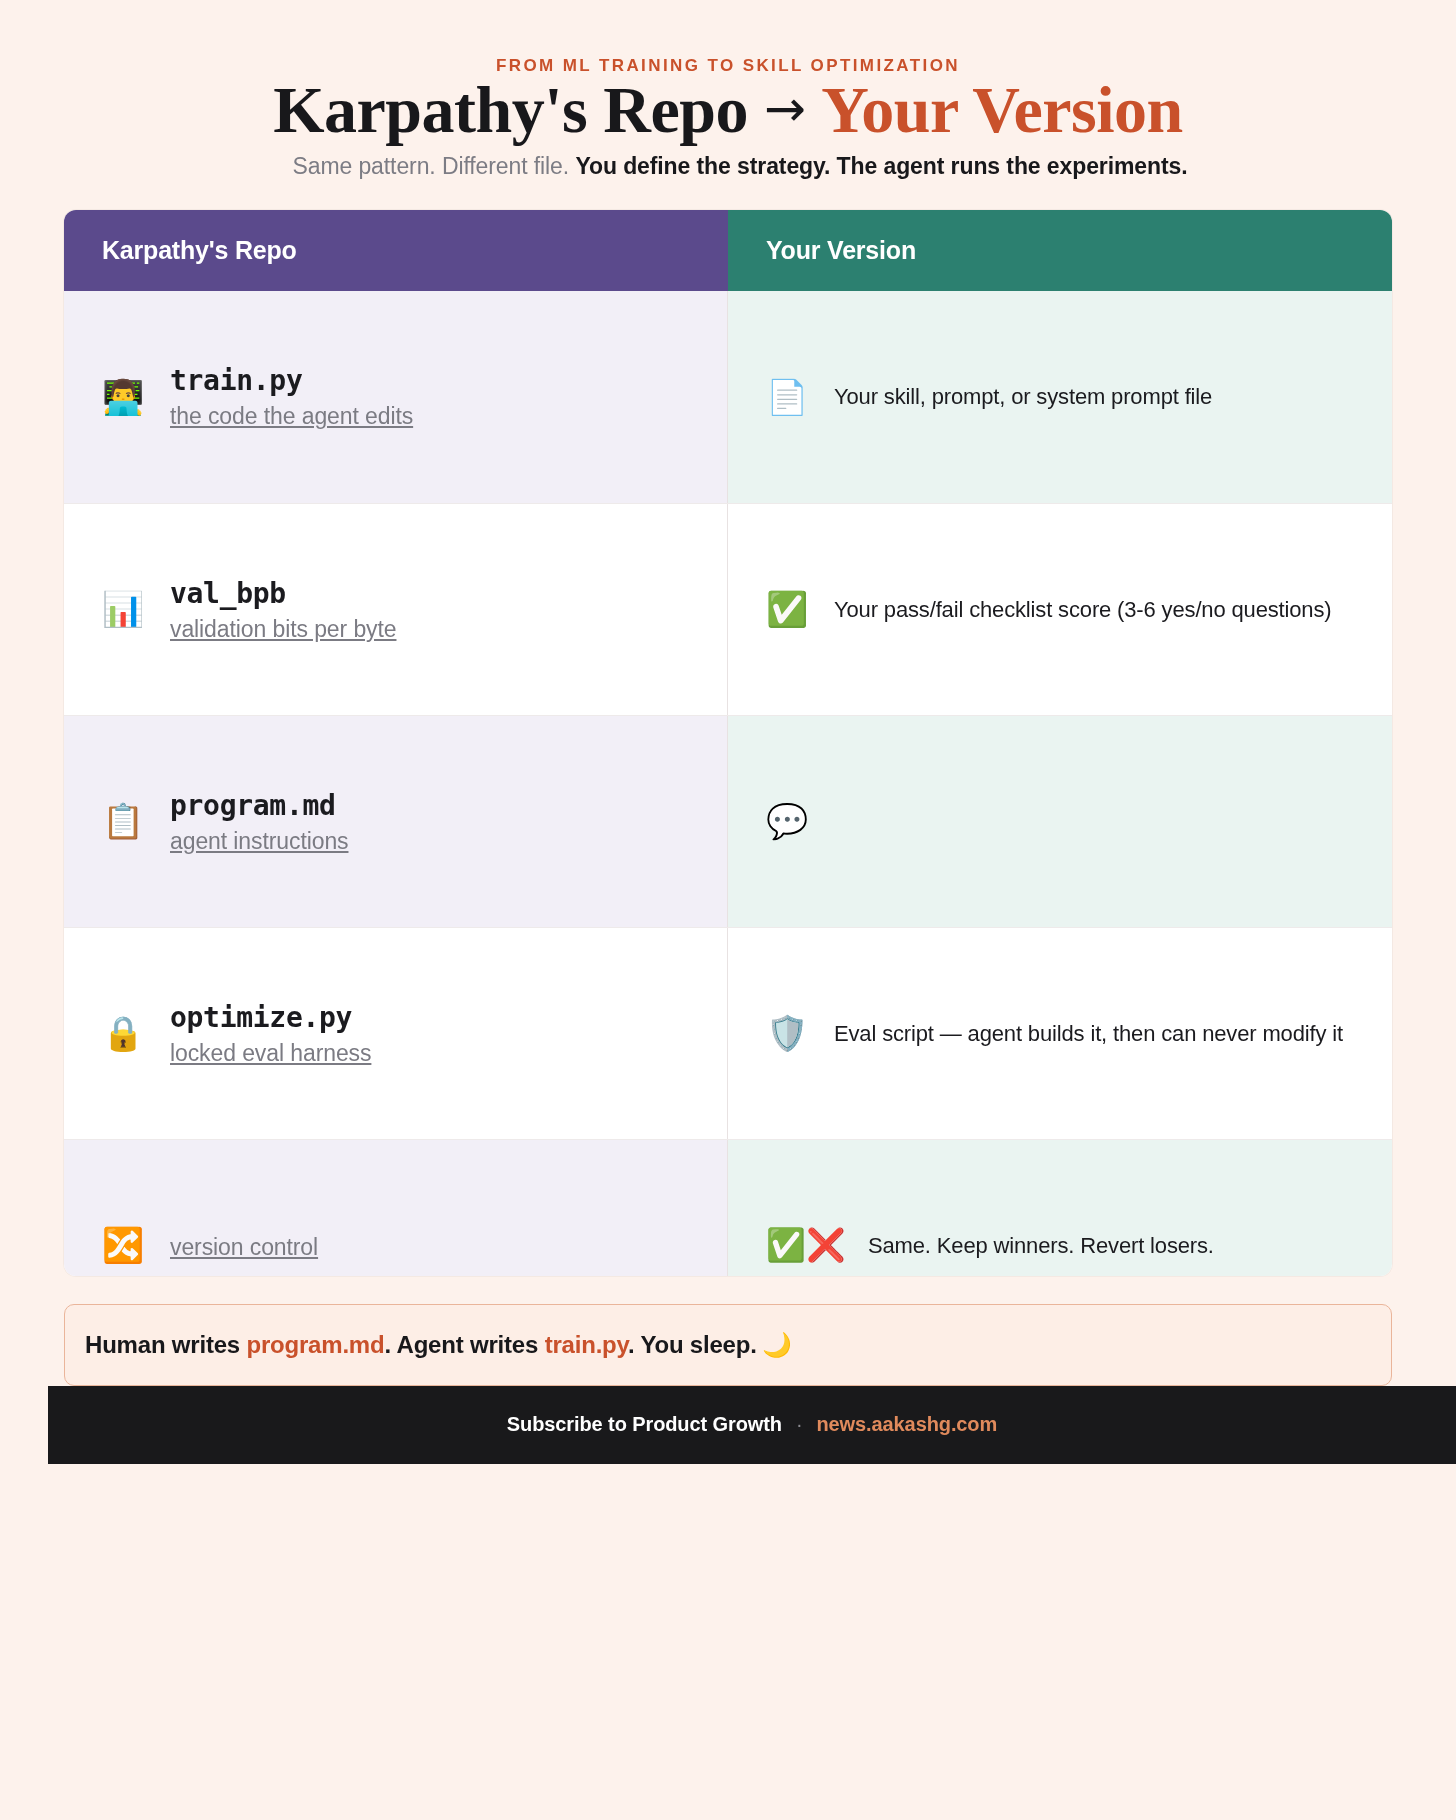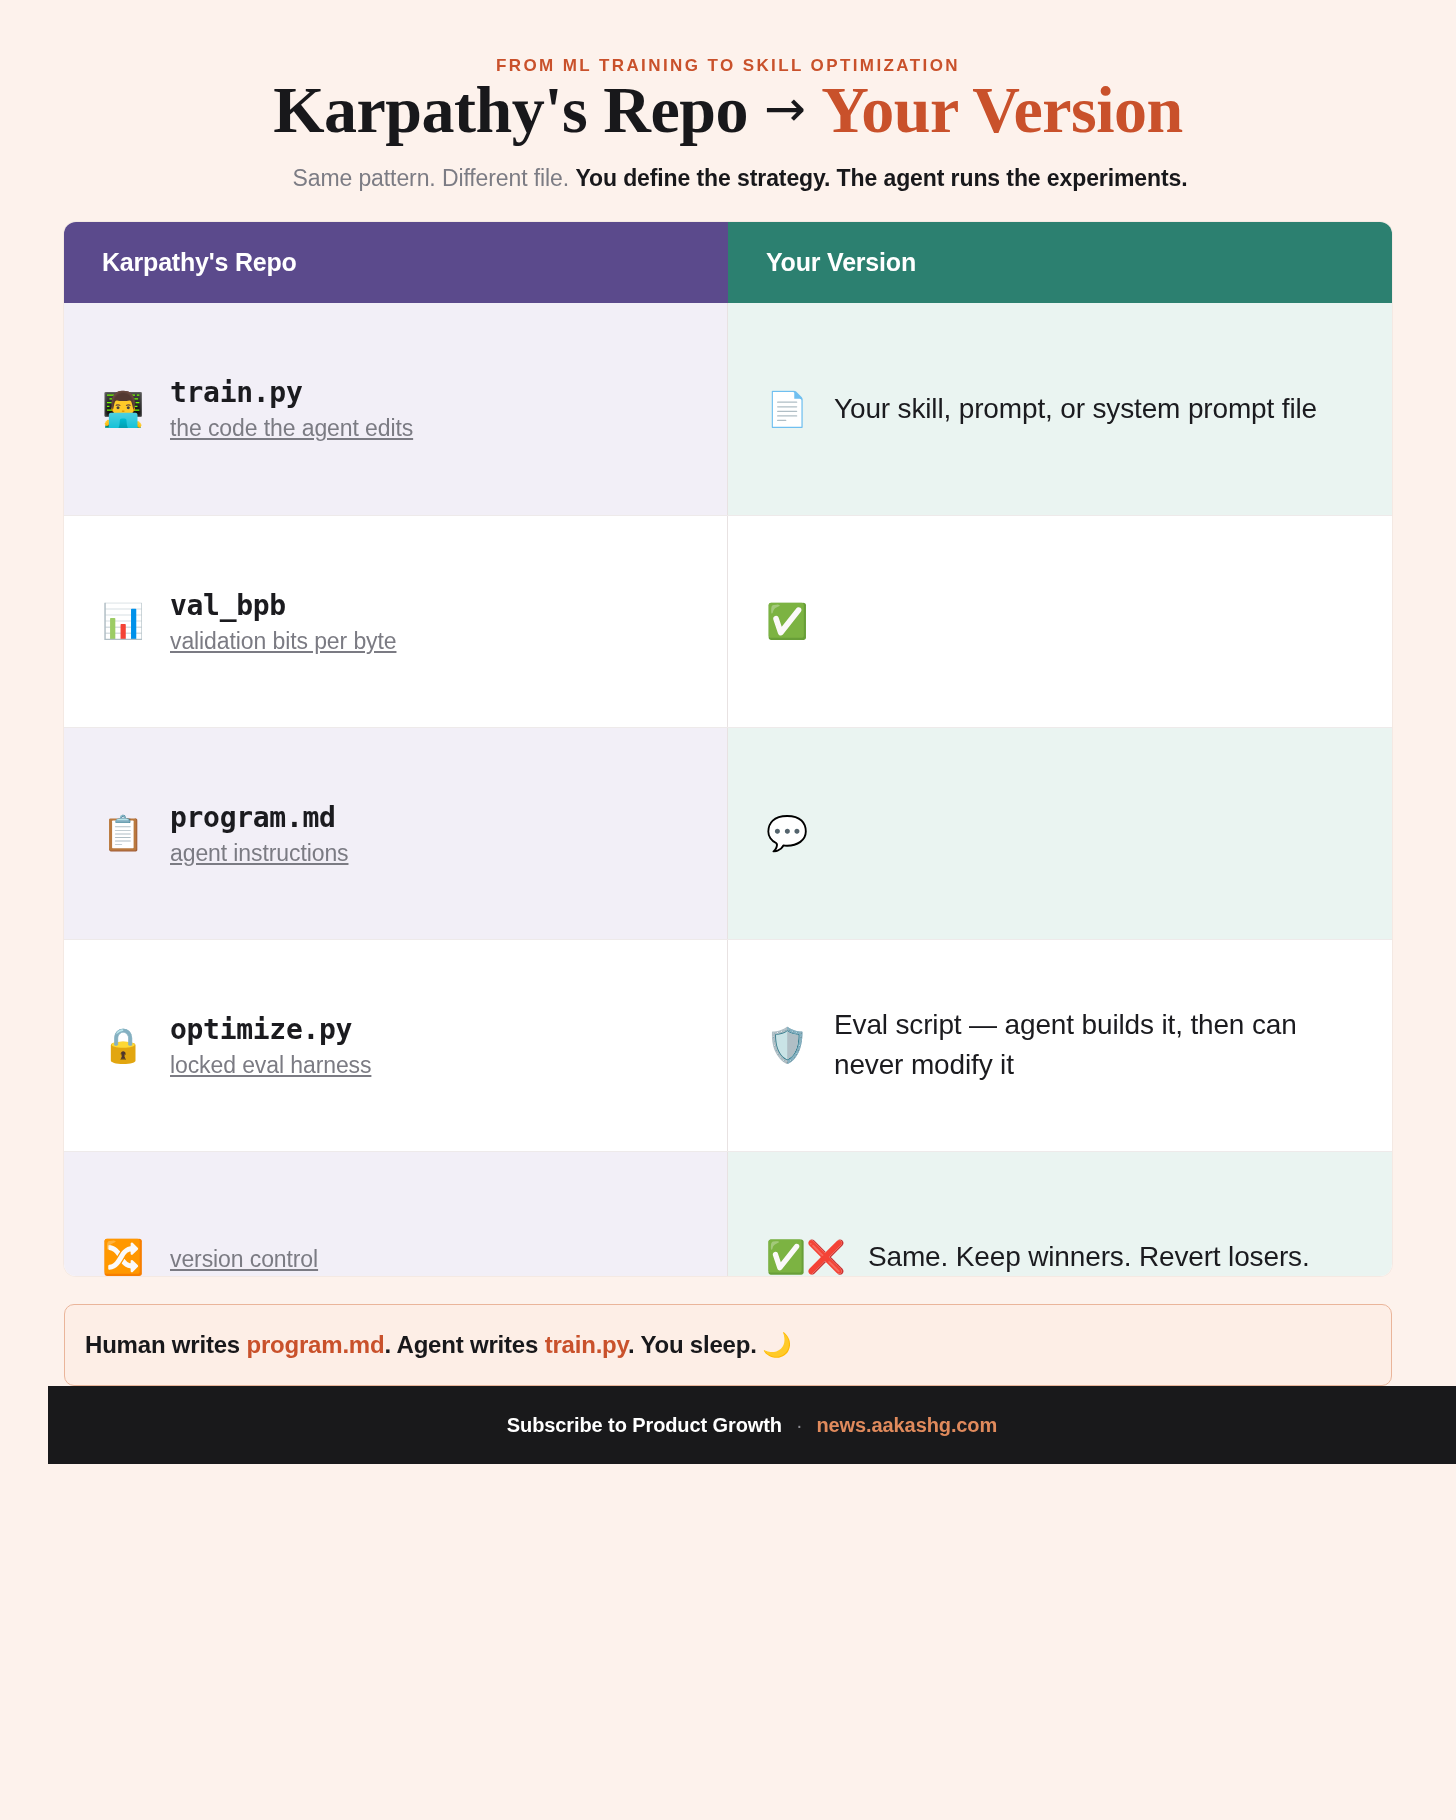--- a/index.html
+++ b/index.html
@@ -47,21 +47,21 @@
     font-family: "DejaVu Sans", sans-serif;
     font-weight: 400;
     font-size: 50px;
     color: #18181b;
     padding: 0 16px;
     vertical-align: 6px;
   }
   .headline .accent { color: #c9512b; }
 
   .subhead {
-    margin-top: 20px;
+    margin-top: 8px;
     font-size: 23px;
     color: #7c7c84;
     letter-spacing: -0.1px;
     padding-left: 24px;
   }
   .subhead b { color: #18181b; font-weight: 700; }
 
   
   .table-wrap {
     margin: 30px 64px 0 64px;
@@ -125,21 +125,21 @@
     line-height: 1.25;
   }
   .sub-desc {
     margin-top: 5px;
     font-size: 23px;
     color: #7b7b83;
     letter-spacing: -0.1px;
     text-decoration: underline;
   }
   .right-desc {
-    font-size: 28px;
+    font-size: 22px;
     color: #1b1b1f;
     line-height: 1.42;
     letter-spacing: -0.15px;
   }
 
   
   .callout {
     margin: 28px 64px 0 64px;
     border: 1px solid #eab59a;
     border-radius: 10px;
@@ -215,20 +215,21 @@
     <div class="row plain">
       <div class="cell cell-left">
         <span class="emoji">📊</span>
         <span class="cell-text">
           <span class="mono-title">val_bpb</span>
           <span class="sub-desc" style="display:block">validation bits per byte</span>
         </span>
       </div>
       <div class="cell cell-right">
         <span class="emoji">✅</span>
+        <span class="right-desc">Your pass/fail checklist score (3-6 yes/no questions)</span>
       </div>
     </div>
 
     <div class="row shaded">
       <div class="cell cell-left">
         <span class="emoji">📋</span>
         <span class="cell-text">
           <span class="mono-title">program.md</span>
           <span class="sub-desc" style="display:block">agent instructions</span>
         </span>

